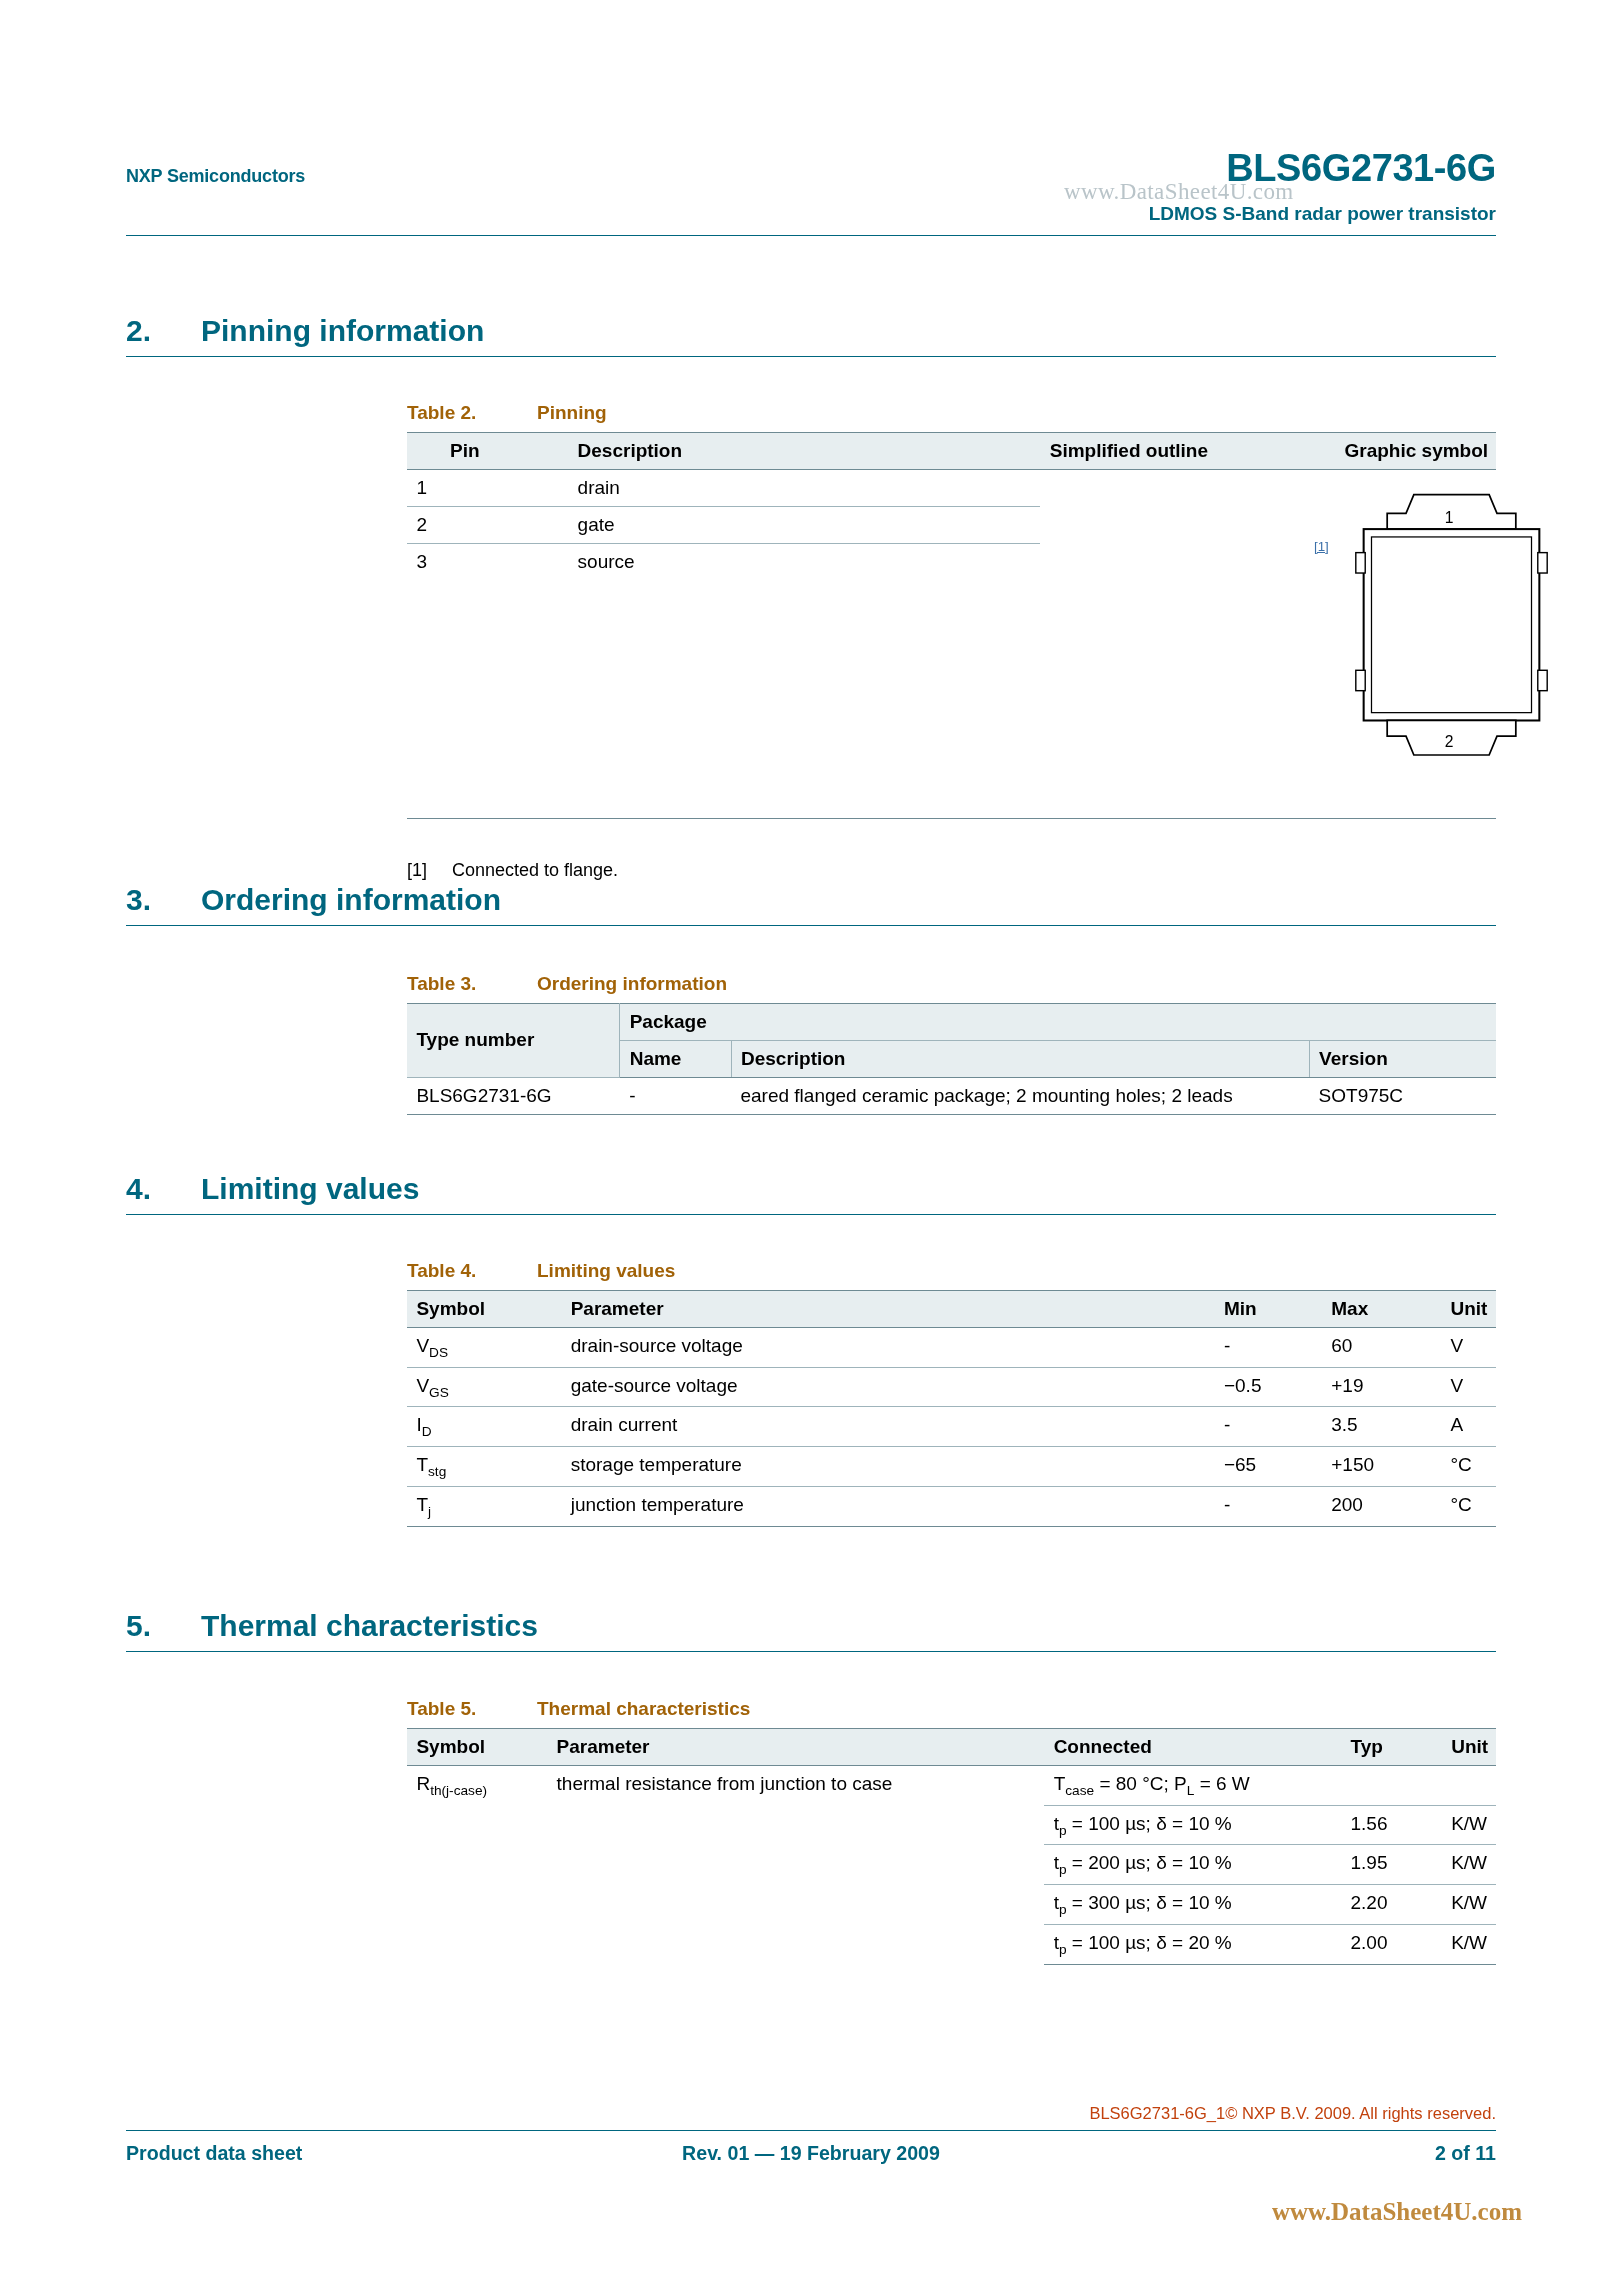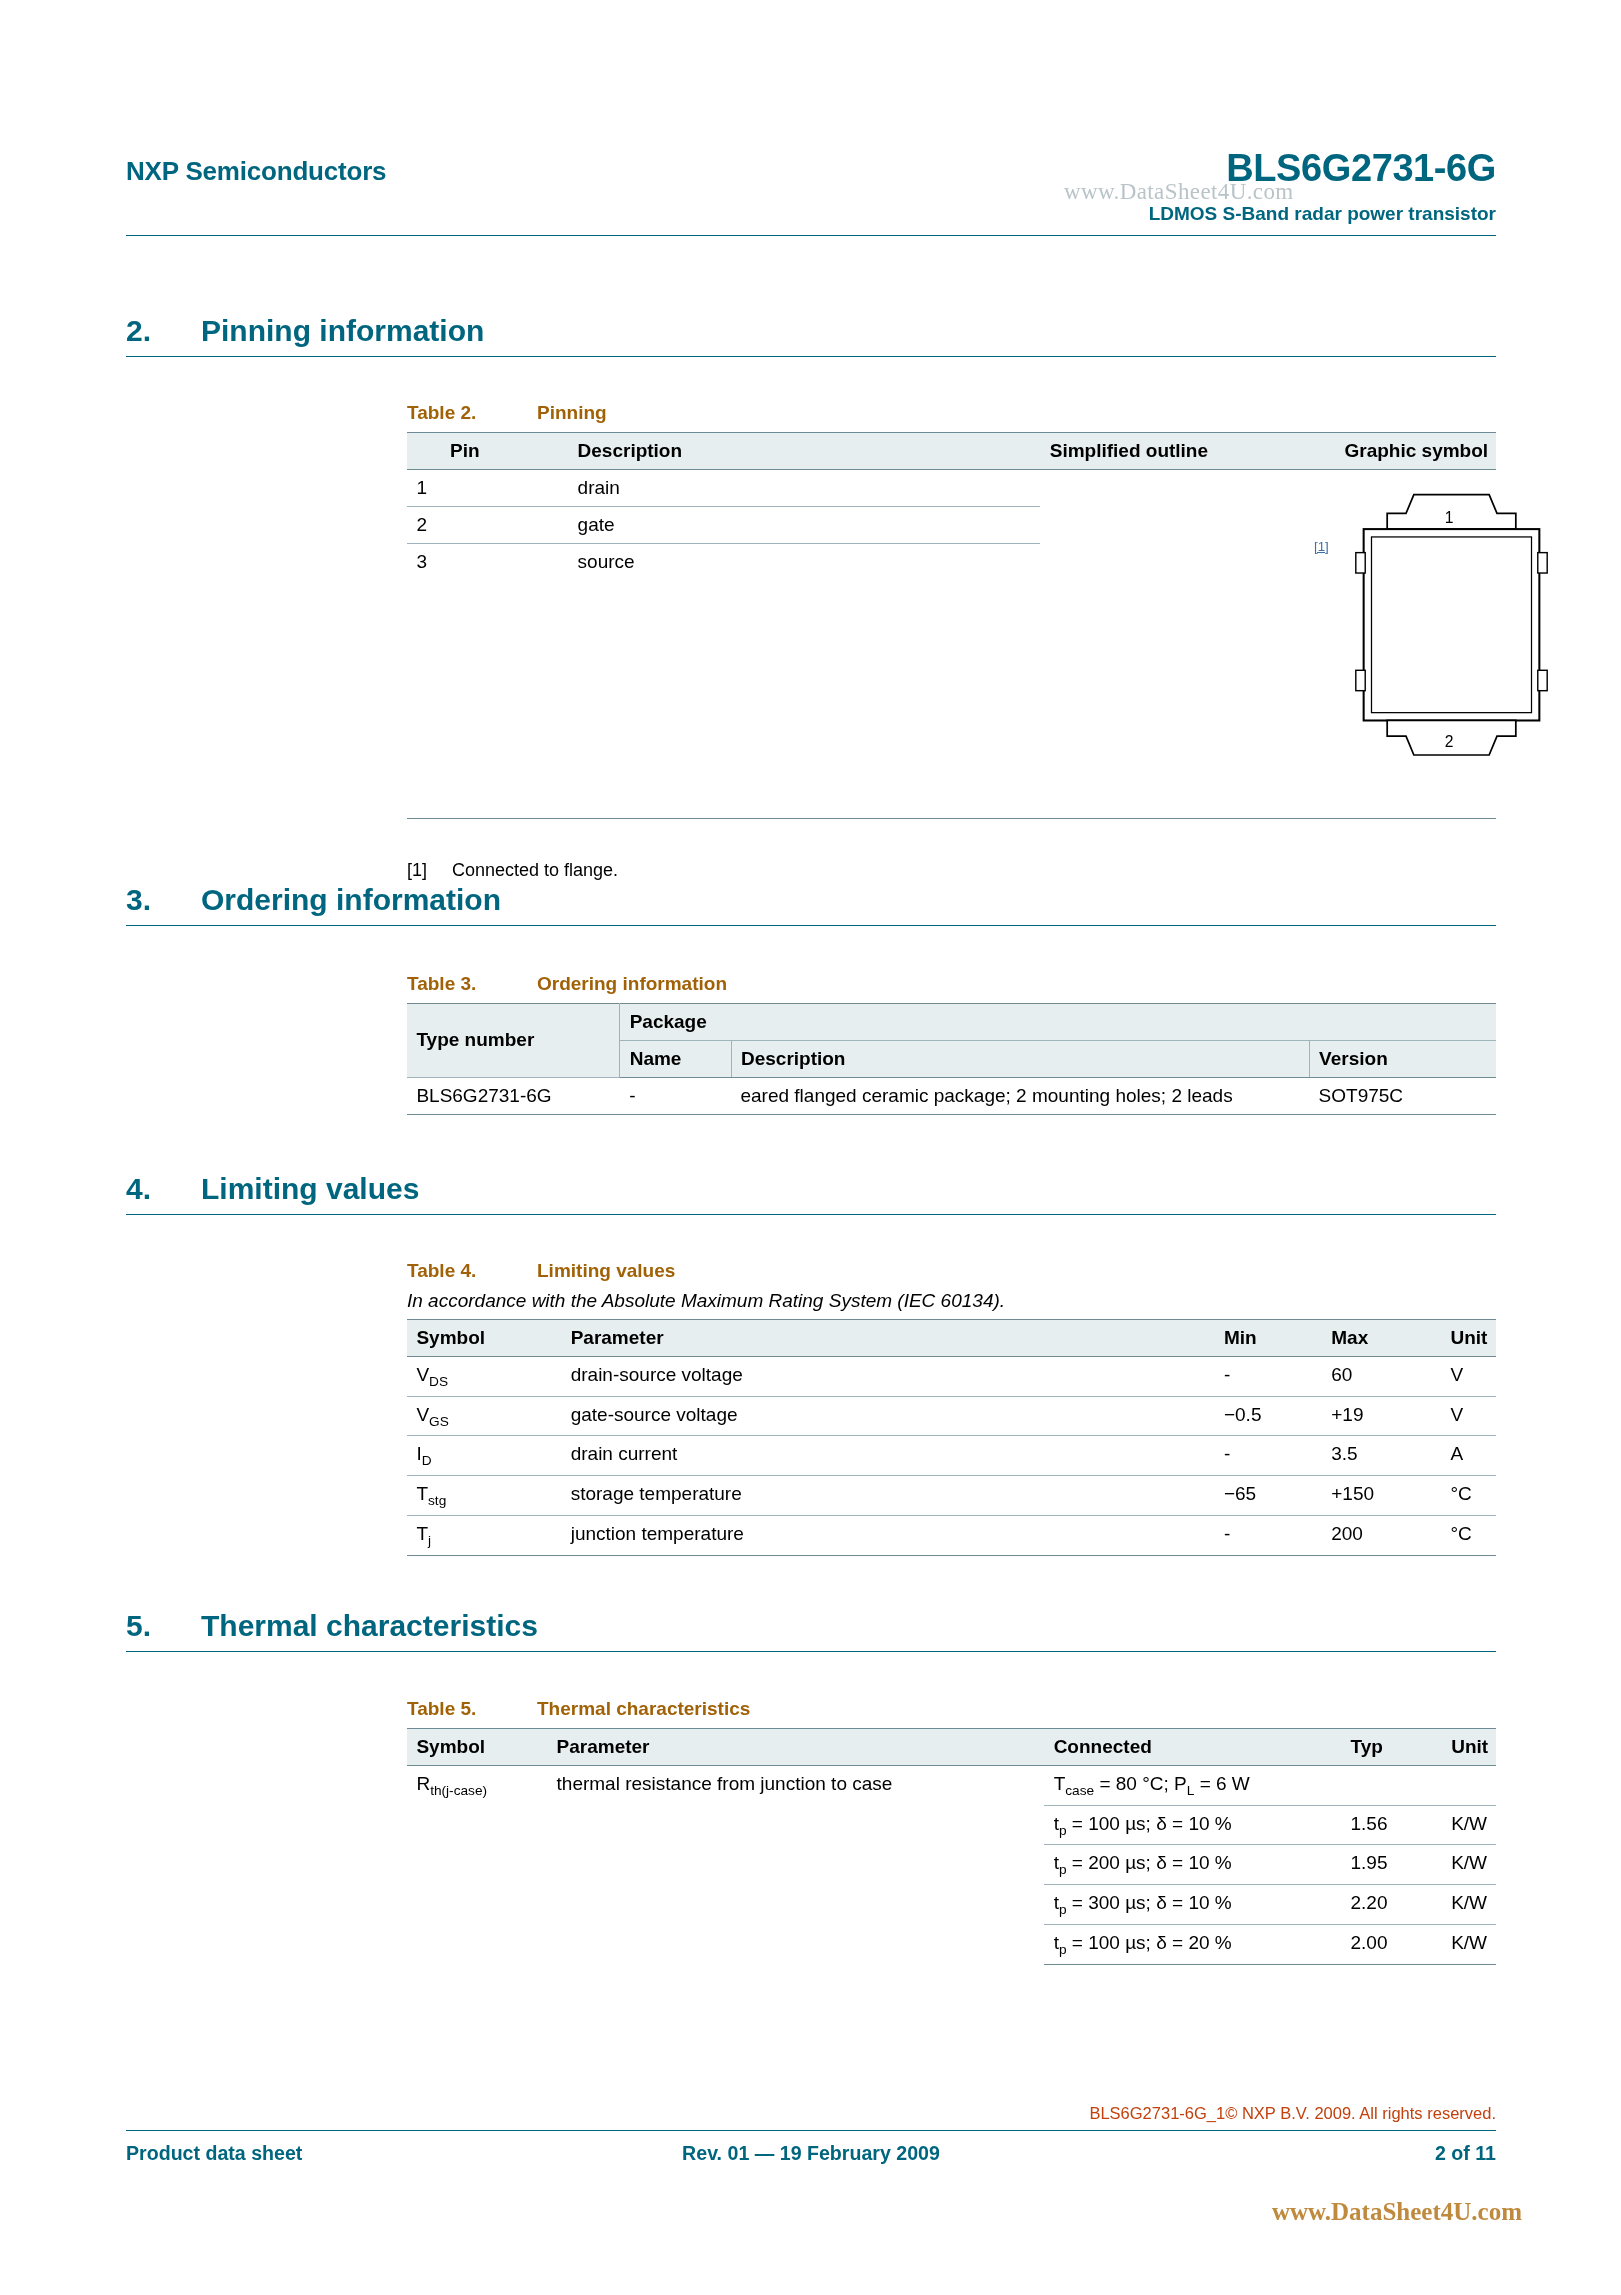--- a/index.html
+++ b/index.html
@@ -26,21 +26,21 @@
   .header {
     position: absolute;
     left: 126px; top: 149px; width: 1370px;
   }
   .hdr-row {
     display: flex;
     justify-content: space-between;
     align-items: flex-end;
   }
   .hdr-left {
-    font-size: 26px;
+    font-size: 18px;
     font-weight: bold;
     color: #00667F;
     letter-spacing: -0.2px;
   }
   .hdr-right {
     font-size: 38px;
     font-weight: bold;
     color: #00667F;
     letter-spacing: -0.4px;
     line-height: 1;
@@ -296,21 +296,20 @@
       <span class="sec-num">4.</span>
       <span>Limiting values</span>
     </div>
     <div class="sec-rule"></div>
   </div>
 
   <div class="tbl-block" style="left:407px; top:1260px; width:1089px;">
     <div class="tbl-caption">
       <span class="cap-lbl">Table 4.</span><span>Limiting values</span>
     </div>
-    <div class="tbl-note">In accordance with the Absolute Maximum Rating System (IEC 60134).</div>
     <table>
       <thead>
         <tr>
           <th style="width:137px;">Symbol</th>
           <th style="width:636px;">Parameter</th>
           <th style="width:90px;">Min</th>
           <th style="width:102px;">Max</th>
           <th>Unit</th>
         </tr>
       </thead>

